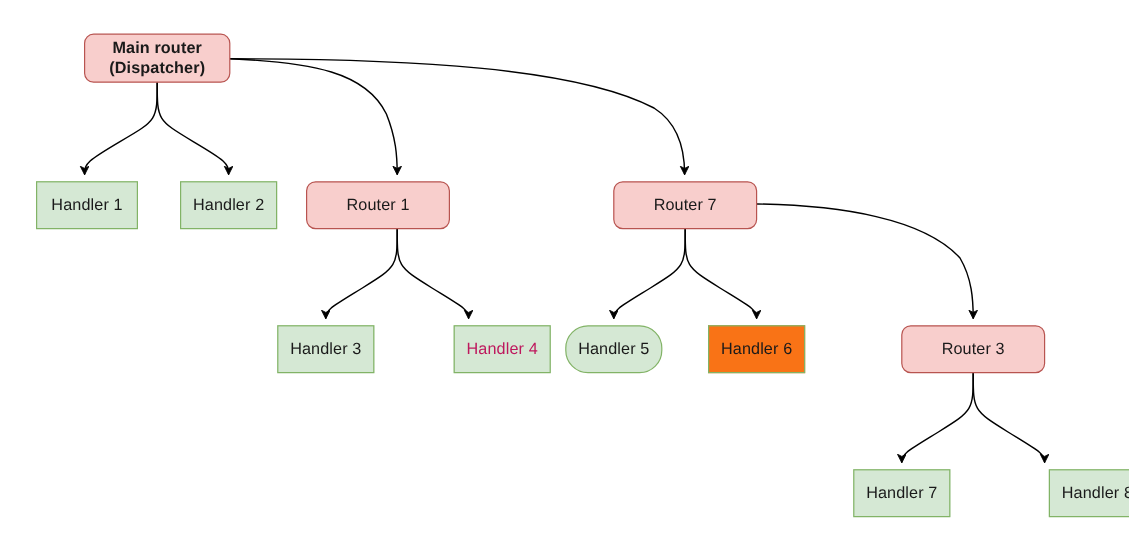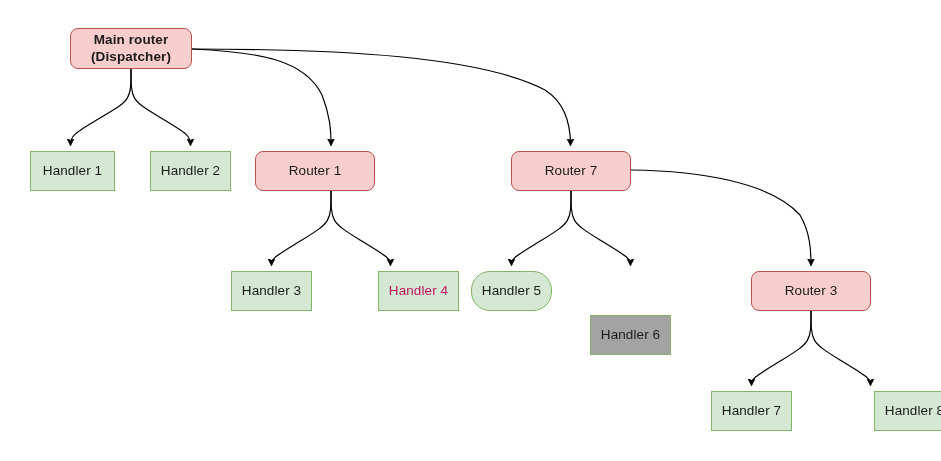--- a/index.html
+++ b/index.html
@@ -78,19 +78,19 @@
   <div id="node-layer">
       <div class="node router" style="left: 70px; top: 28px; width: 122px; height: 41px; background: rgb(248, 206, 204); border-color: rgb(184, 84, 80); color: rgb(26, 26, 26); font-weight: bold;"><span>Main router
 (Dispatcher)</span></div>
       <div class="node handler" style="left: 30px; top: 151px; width: 85px; height: 40px; background: rgb(213, 232, 212); border-color: rgb(130, 179, 102); color: rgb(26, 26, 26);"><span>Handler 1</span></div>
       <div class="node handler" style="left: 150px; top: 151px; width: 81px; height: 40px; background: rgb(213, 232, 212); border-color: rgb(130, 179, 102); color: rgb(26, 26, 26);"><span>Handler 2</span></div>
       <div class="node router" style="left: 255px; top: 151px; width: 120px; height: 40px; background: rgb(248, 206, 204); border-color: rgb(184, 84, 80); color: rgb(26, 26, 26);"><span>Router 1</span></div>
       <div class="node router" style="left: 511px; top: 151px; width: 120px; height: 40px; background: rgb(248, 206, 204); border-color: rgb(184, 84, 80); color: rgb(26, 26, 26);"><span>Router 7</span></div>
       <div class="node handler" style="left: 231px; top: 271px; width: 81px; height: 40px; background: rgb(213, 232, 212); border-color: rgb(130, 179, 102); color: rgb(26, 26, 26);"><span>Handler 3</span></div>
       <div class="node handler" style="left: 350px; top: 271px; width: 81px; height: 40px; background: rgb(213, 232, 212); border-color: rgb(130, 179, 102); color: #be185d; margin-left: 28px;"><span>Handler 4</span></div>
       <div class="node handler" style="left: 471px; top: 271px; width: 81px; height: 40px; background: rgb(213, 232, 212); border-color: rgb(130, 179, 102); color: rgb(26, 26, 26); border-radius: 19px;"><span>Handler 5</span></div>
-      <div class="node handler" style="left: 590px; top: 271px; width: 81px; height: 40px; background: #a3a3a3; border-color: rgb(130, 179, 102); color: rgb(26, 26, 26); margin-top: 44px;"><span>Handler 6</span></div>
+      <div class="node handler" style="left: 590px; top: 271px; width: 81px; height: 40px; background: #f97316; border-color: rgb(130, 179, 102); color: rgb(26, 26, 26);"><span>Handler 6</span></div>
       <div class="node router" style="left: 751px; top: 271px; width: 120px; height: 40px; background: rgb(248, 206, 204); border-color: rgb(184, 84, 80); color: rgb(26, 26, 26);"><span>Router 3</span></div>
       <div class="node handler" style="left: 711px; top: 391px; width: 81px; height: 40px; background: rgb(213, 232, 212); border-color: rgb(130, 179, 102); color: rgb(26, 26, 26);"><span>Handler 7</span></div>
       <div class="node handler" style="left: 831px; top: 391px; width: 81px; height: 40px; background: rgb(213, 232, 212); border-color: rgb(130, 179, 102); color: rgb(26, 26, 26); margin-left: 43px;"><span>Handler 8</span></div>
     </div>
 
 </div>
 
 </body></html>

